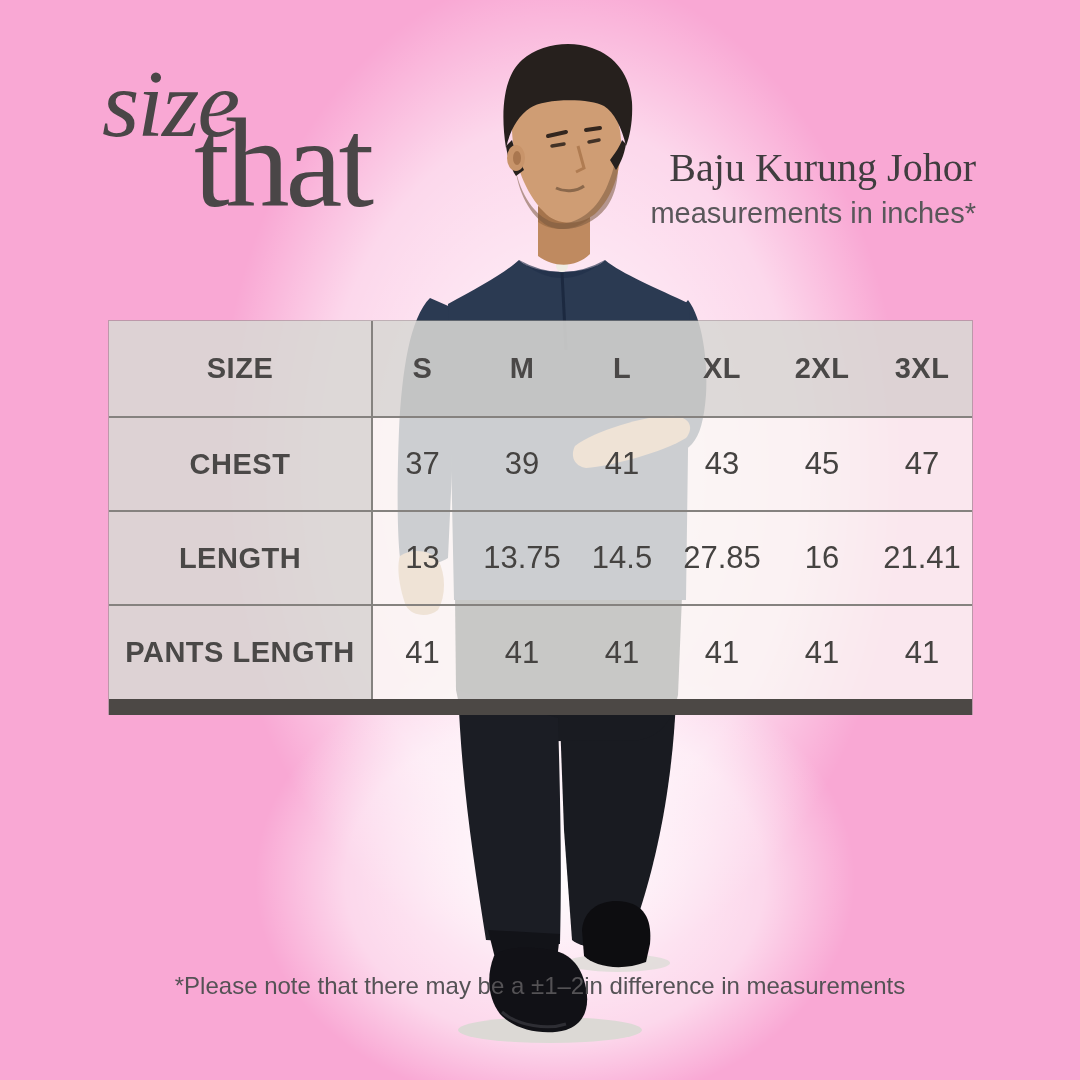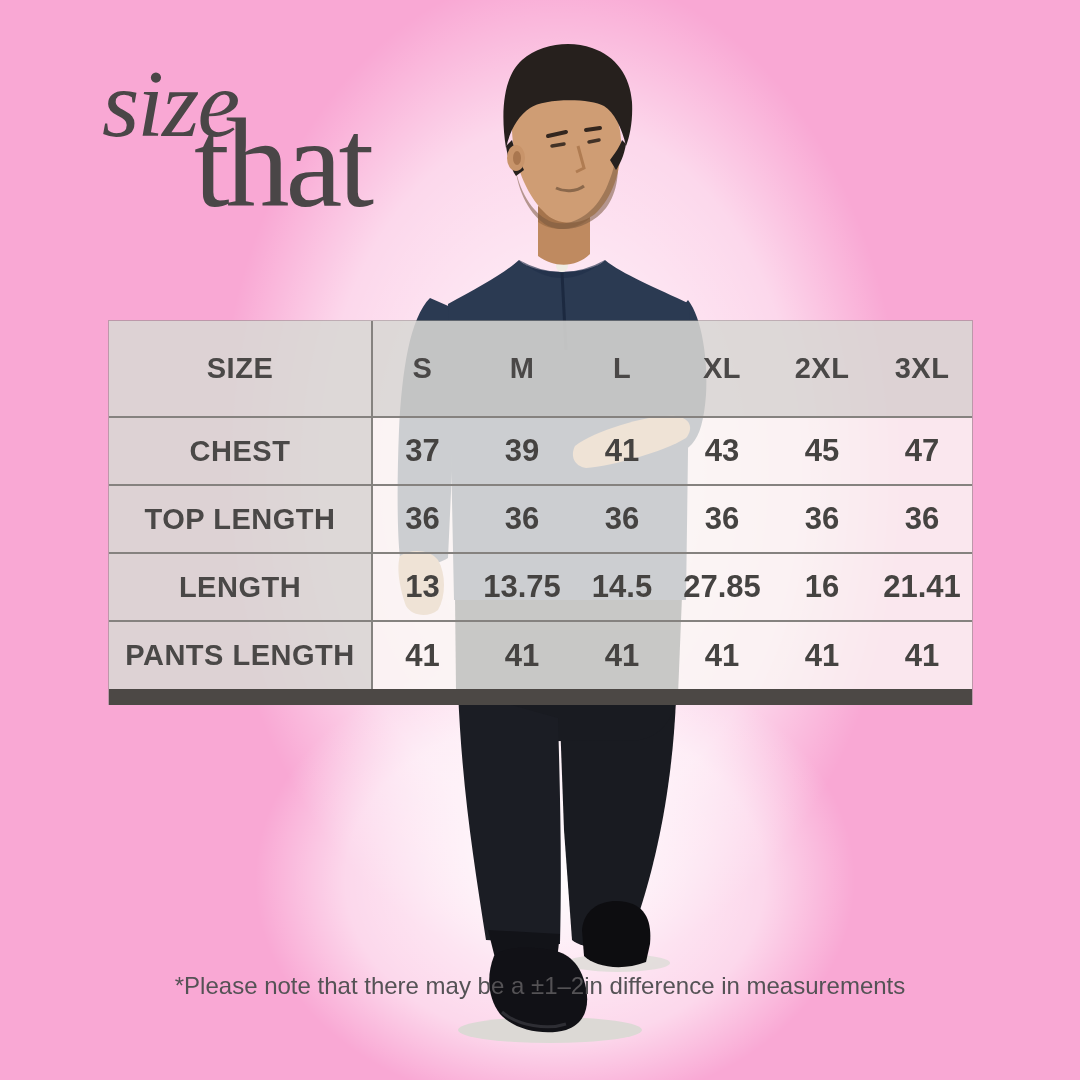--- a/index.html
+++ b/index.html
@@ -37,29 +37,29 @@
   .table-frame {
     position:absolute; left:108px; top:320px; width:865px; z-index:2;
     border:1px solid rgba(140,138,135,.55); border-bottom:none;
   }
   table.size-table { width:100%; border-collapse:collapse; table-layout:fixed; }
   .size-table col.c-label { width:263px; }
   .size-table th, .size-table td {
     text-align:center; vertical-align:middle; padding:0;
   }
   .size-table thead tr { height:96px; }
-  .size-table tbody tr { height:68px; }
+  .size-table tbody tr { height:94px; }
   .size-table tbody tr { border-top:2px solid #85827f; }
   .cell-gray { background:rgba(216,215,212,0.88); }
   .cell-data { background:rgba(250,249,245,0.78); }
   .v-divide  { border-left:2px solid #85827f; }
   .lbl {
     font-weight:bold; font-size:29px; color:#4a4847; letter-spacing:.5px;
   }
-  .val { font-weight:700; font-size:31px; color:#454341; }
+  .val { font-weight:400; font-size:31px; color:#454341; }
   .bottom-bar { height:16px; background:#4c4845; }
 
   
   .footnote {
     position:absolute; left:0; right:0; top:972px; z-index:3;
     text-align:center; font-size:24px; color:#545255;
   }
 </style>
 </head>
 <body>
@@ -119,20 +119,24 @@
       <path d="M506,146 C508,160 512,170 516,176 L524,170 C518,158 514,148 512,140 Z" fill="#26201d"></path>
       <path d="M626,144 C624,156 620,164 616,170 L610,160 C616,152 620,146 622,140 Z" fill="#26201d"></path>
       <ellipse cx="516" cy="158" rx="9" ry="13" fill="#c8946a"></ellipse>
       <ellipse cx="517" cy="158" rx="4" ry="7" fill="#a9764f"></ellipse>
     </g>
   </svg>
 
   <div class="title-size">size</div>
   <div class="title-chart">that</div>
 
+  <div class="product-block">
+    <div class="product-name">Baju Kurung Johor</div>
+    <div class="product-sub">measurements in inches*</div>
+  </div>
 
   <div class="table-frame">
     <table class="size-table">
       <colgroup>
         <col class="c-label">
           <col>
           <col>
           <col>
           <col>
           <col>
@@ -153,29 +157,20 @@
         <tr>
           <th class="cell-gray lbl">CHEST</th>
           <td class="cell-data val v-divide">37</td>
           <td class="cell-data val">39</td>
           <td class="cell-data val">41</td>
           <td class="cell-data val">43</td>
           <td class="cell-data val">45</td>
           <td class="cell-data val">47</td>
         </tr>
         <tr>
-          <th class="cell-gray lbl">TOP LENGTH</th>
-          <td class="cell-data val v-divide">36</td>
-          <td class="cell-data val">36</td>
-          <td class="cell-data val">36</td>
-          <td class="cell-data val">36</td>
-          <td class="cell-data val">36</td>
-          <td class="cell-data val">36</td>
-        </tr>
-        <tr>
           <th class="cell-gray lbl">LENGTH</th>
           <td class="cell-data val v-divide">13</td>
           <td class="cell-data val">13.75</td>
           <td class="cell-data val">14.5</td>
           <td class="cell-data val">27.85</td>
           <td class="cell-data val">16</td>
           <td class="cell-data val">21.41</td>
         </tr>
         <tr>
           <th class="cell-gray lbl">PANTS LENGTH</th>

